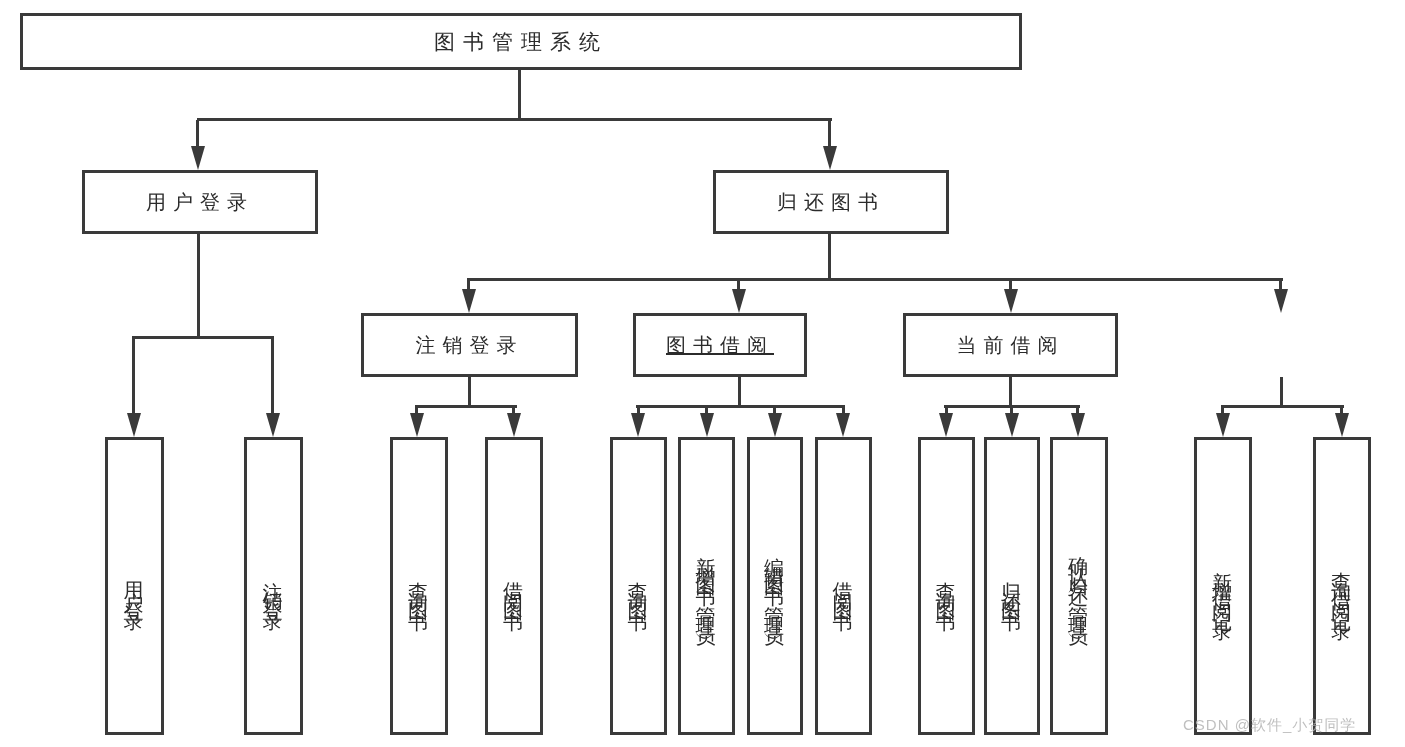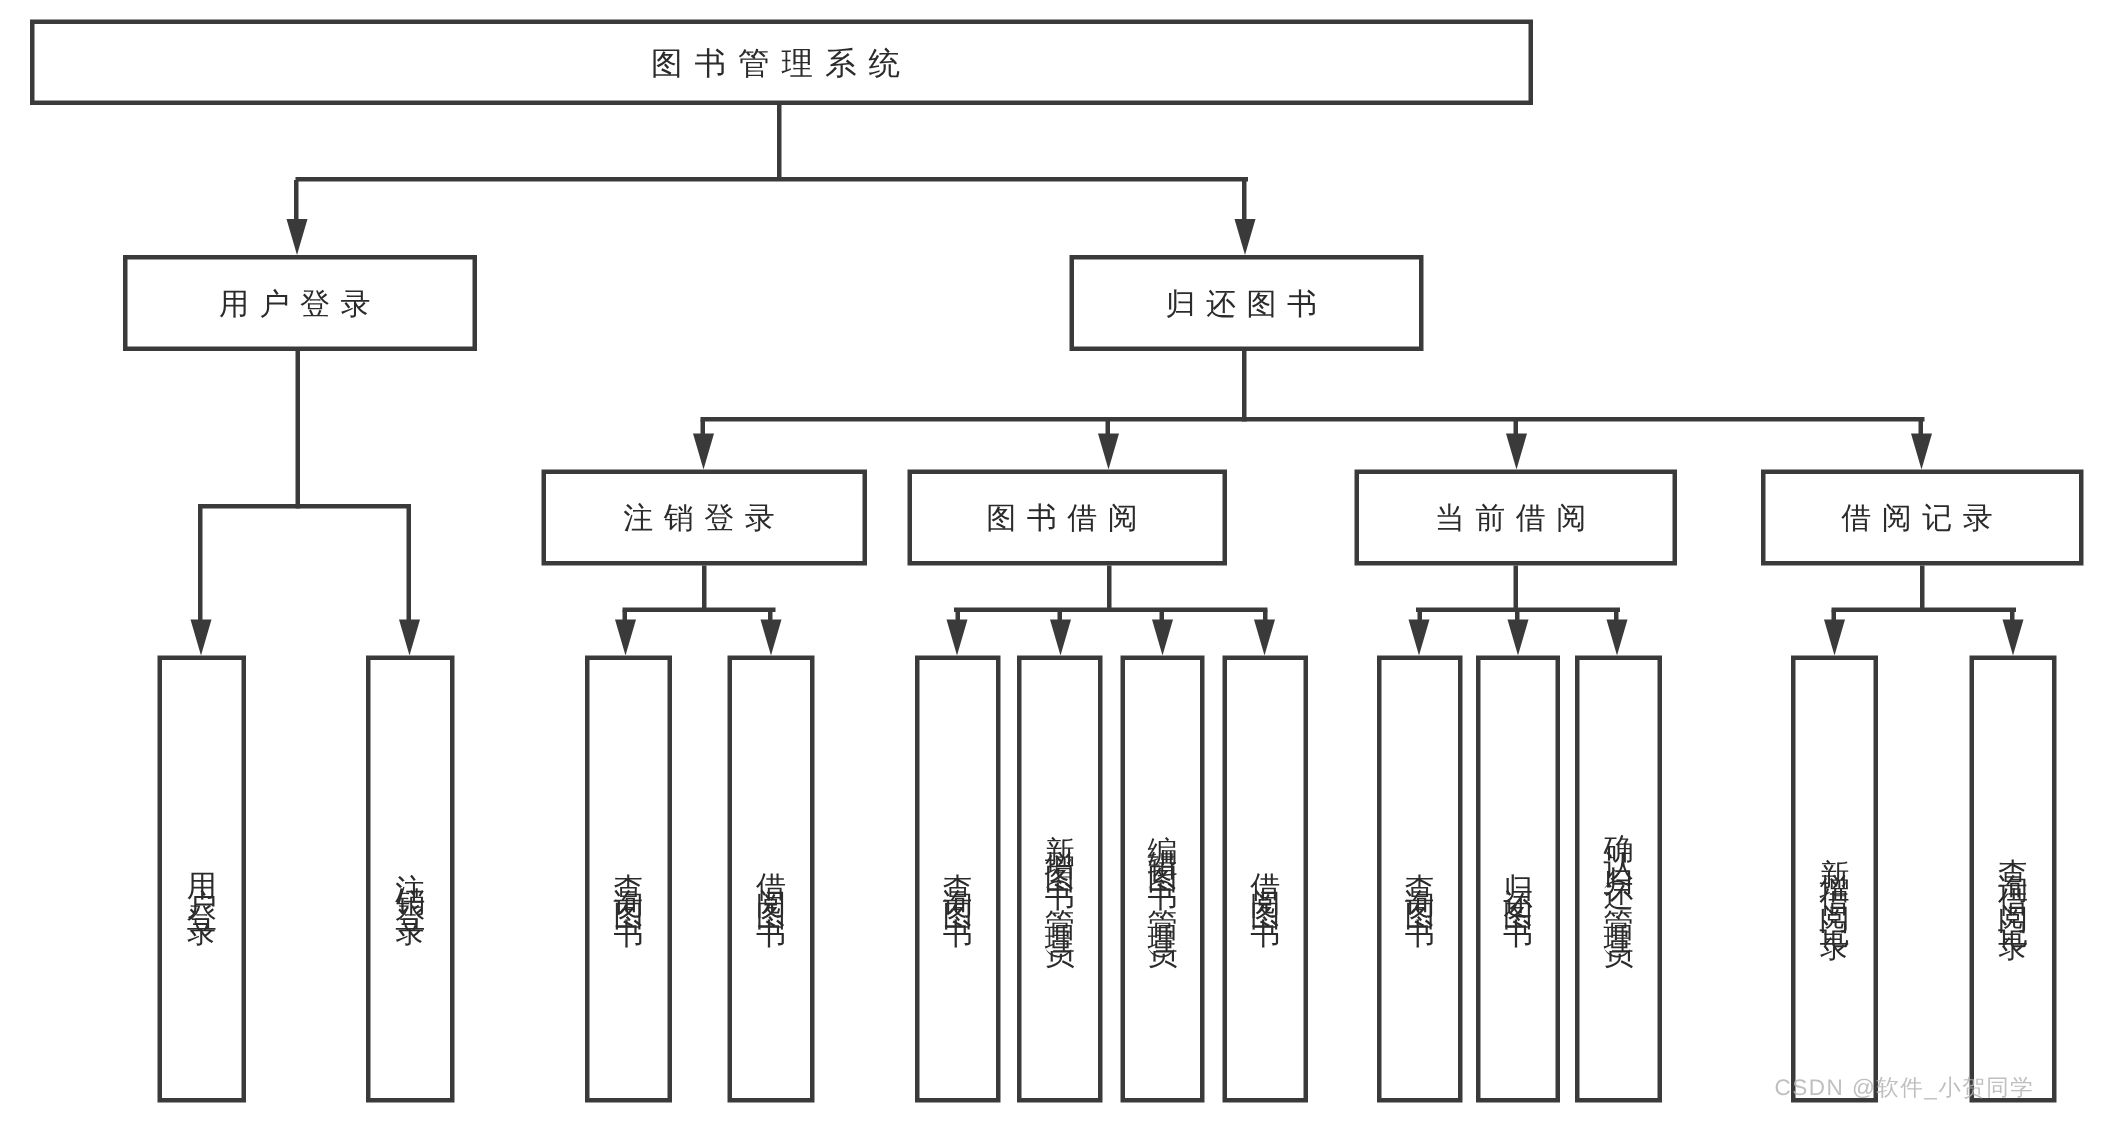--- a/index.html
+++ b/index.html
@@ -102,28 +102,25 @@
   <div class="vline" style="left:737px; top:280px; height:11px;"></div>
   <div class="arrow" style="left:732px; top:289px;"></div>
   <div class="vline" style="left:1009px; top:280px; height:11px;"></div>
   <div class="arrow" style="left:1004px; top:289px;"></div>
   <div class="vline" style="left:1279px; top:280px; height:11px;"></div>
   <div class="arrow" style="left:1274px; top:289px;"></div>
 
   <div class="box" style="left:361px; top:313px; width:217px; height:64px;">
     <span class="h-label">注销登录</span>
   </div>
-  <div class="box" style="left:605px; top:313px; width:213px; height:64px;">
+  <div class="box" style="left:633px; top:313px; width:174px; height:64px;text-decoration:underline;">
     <span class="h-label">图书借阅</span>
   </div>
   <div class="box" style="left:903px; top:313px; width:215px; height:64px;">
     <span class="h-label">当前借阅</span>
-  </div>
-  <div class="box" style="left:1174px; top:313px; width:215px; height:64px;">
-    <span class="h-label">借阅记录</span>
   </div>
 
   <div class="vline" style="left:468px; top:377px; height:31px;"></div>
   <div class="hline" style="left:415px; top:405px; width:102px;"></div>
   <div class="vline" style="left:415px; top:407px; height:8px;"></div>
   <div class="arrow" style="left:410px; top:413px;"></div>
   <div class="vline" style="left:512px; top:407px; height:8px;"></div>
   <div class="arrow" style="left:507px; top:413px;"></div>
 
   <div class="vline" style="left:738px; top:377px; height:31px;"></div>

